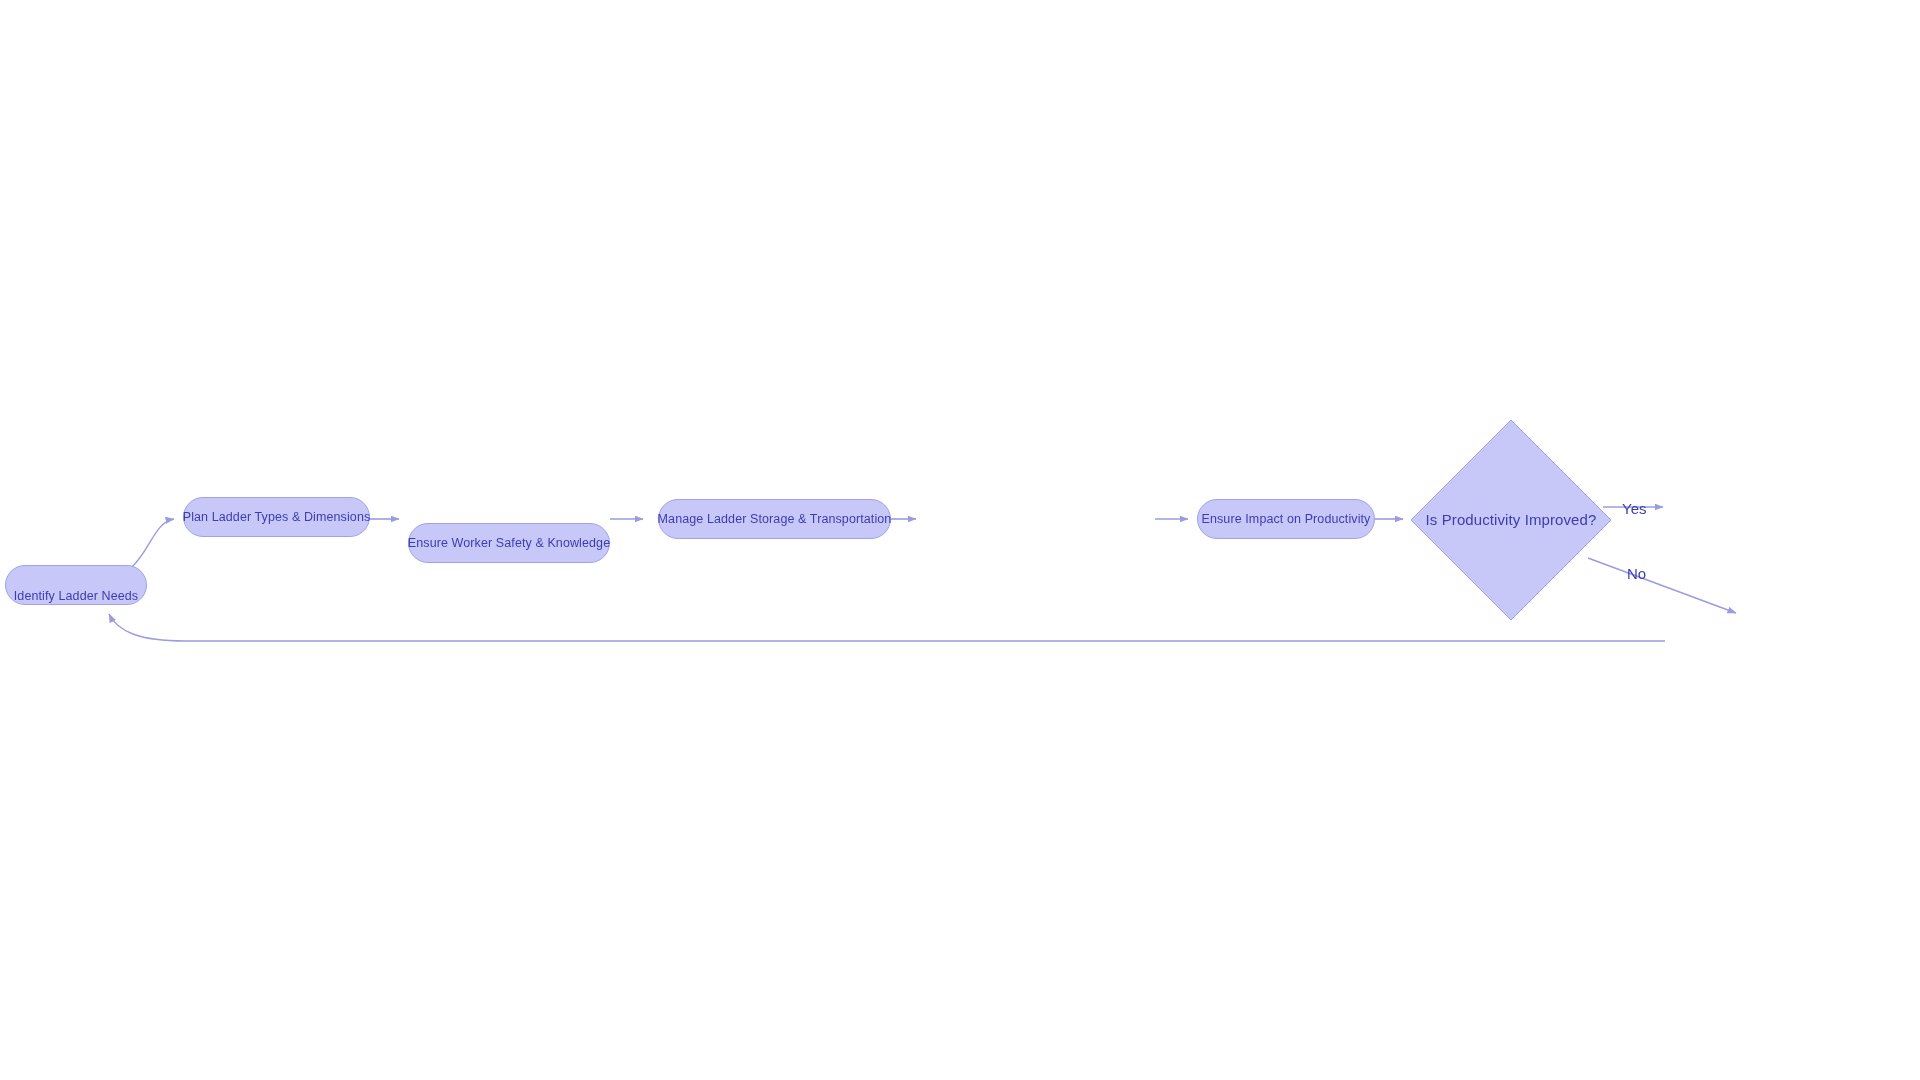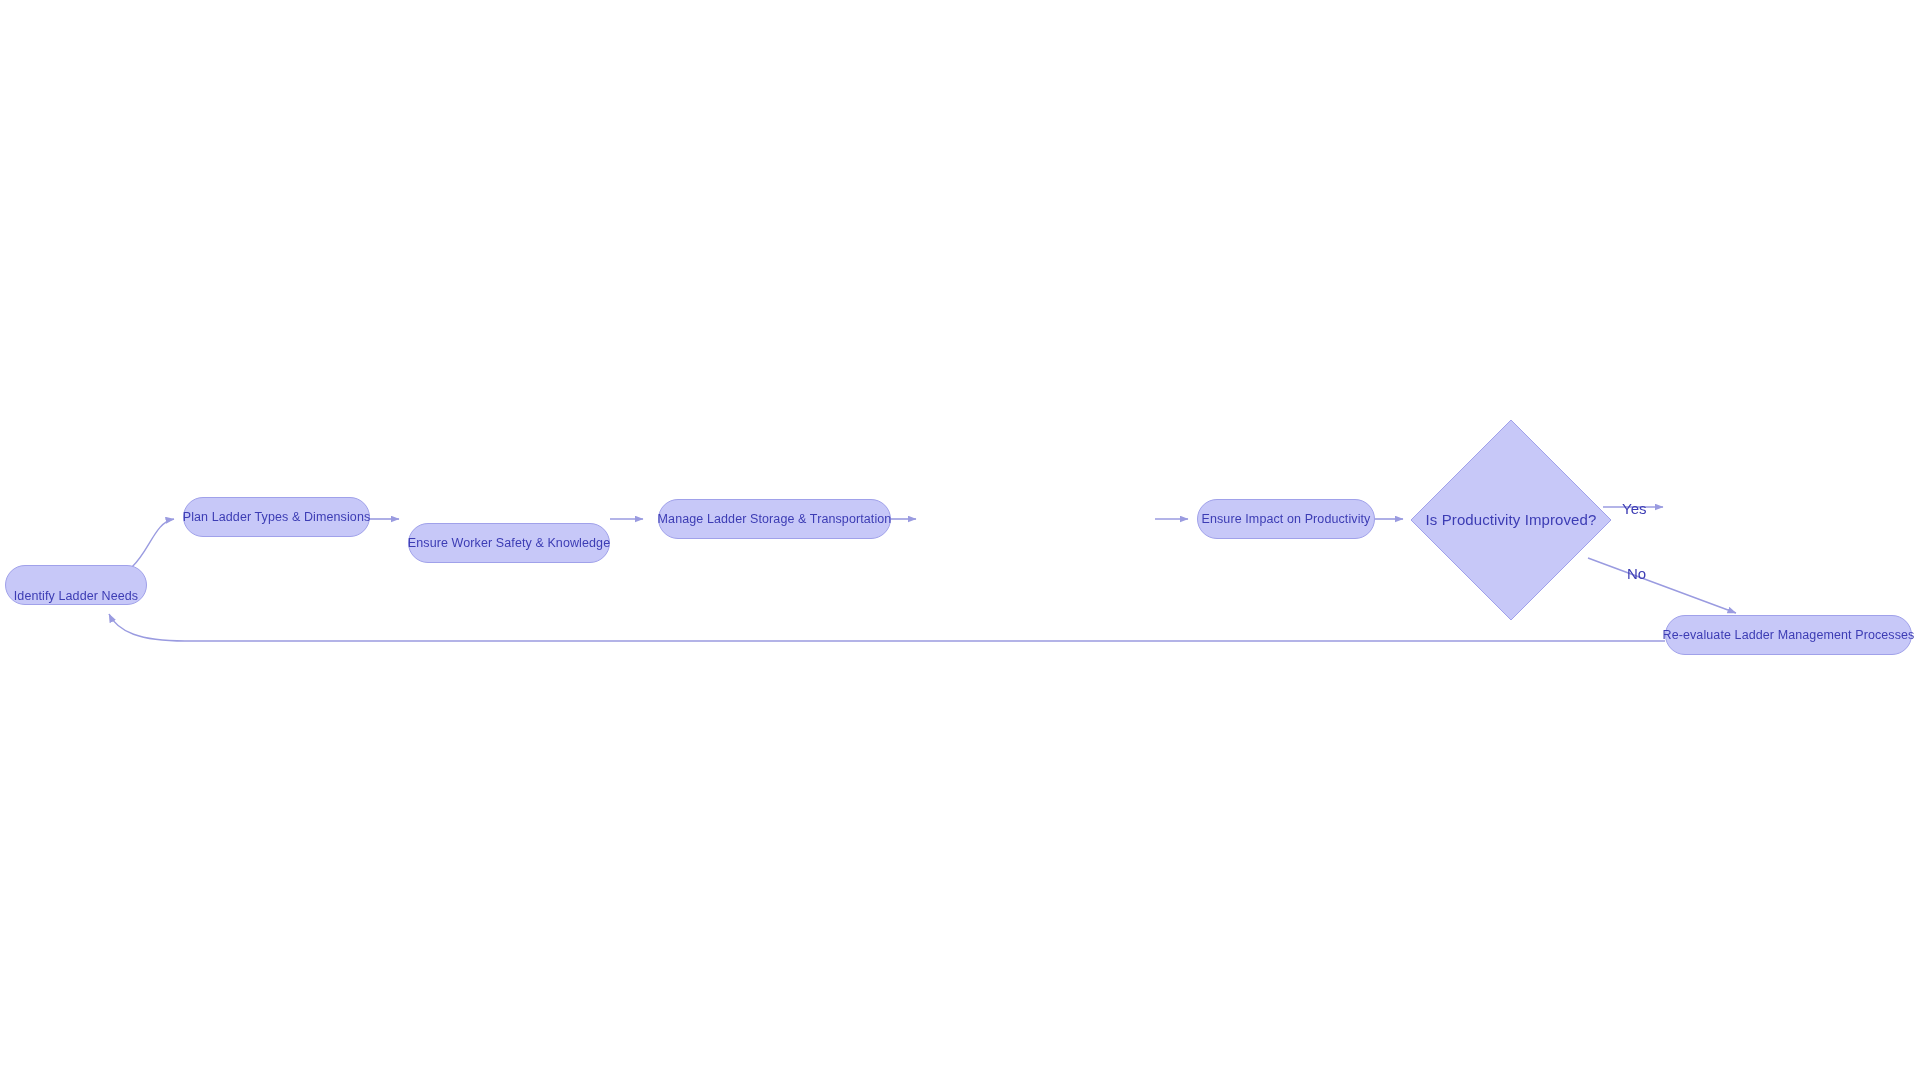--- a/index.html
+++ b/index.html
@@ -128,21 +128,18 @@
   </div>
 
   <div class="node decision" style="left:1411px; top:420px;">
     <svg class="diamond-shape" viewBox="0 0 200 200" xmlns="http://www.w3.org/2000/svg">
       <polygon points="100,0 200,100 100,200 0,100" fill="#c7c8f8" stroke="#a0a1ea" stroke-width="1"></polygon>
     </svg>
     <span class="decision-label">Is Productivity Improved?</span>
   </div>
 
 
-  <div class="node process" style="left:1665px; top:615px; width:247px;">
-    <span>Re-evaluate Ladder Management Processes</span>
-  </div>
 
   <div class="edge-label" style="left:1622px; top:500px;">Yes</div>
 
   <div class="edge-label" style="left:1627px; top:565px;">No</div>
 
 </div>
 
 </body></html>

